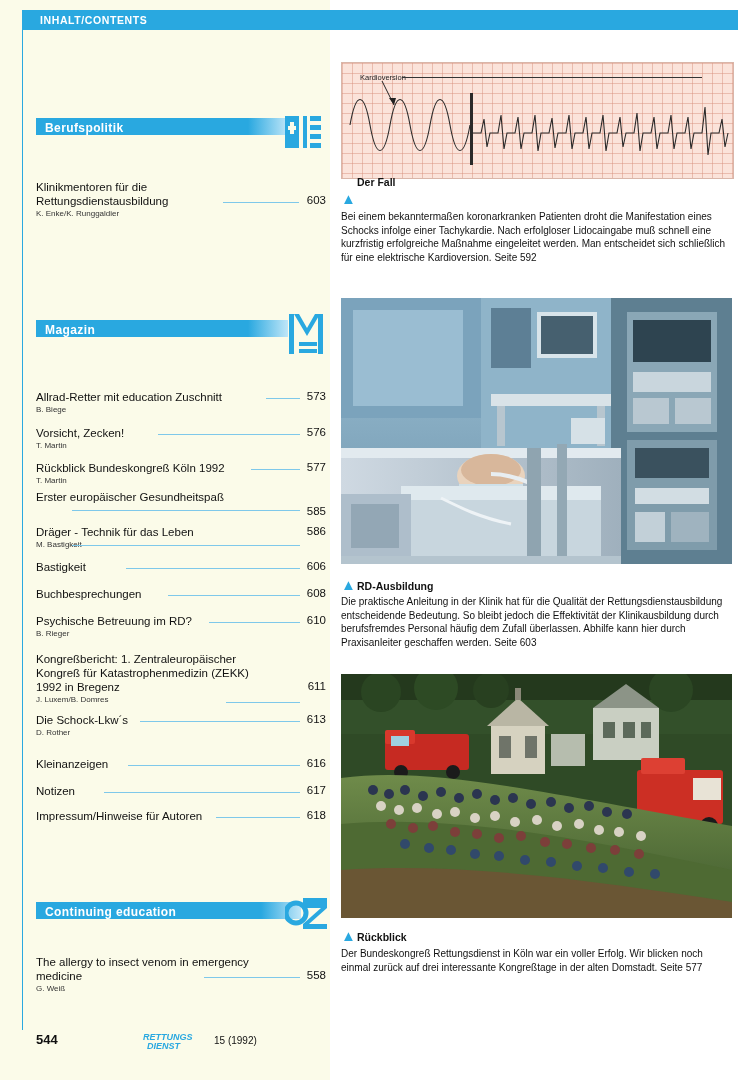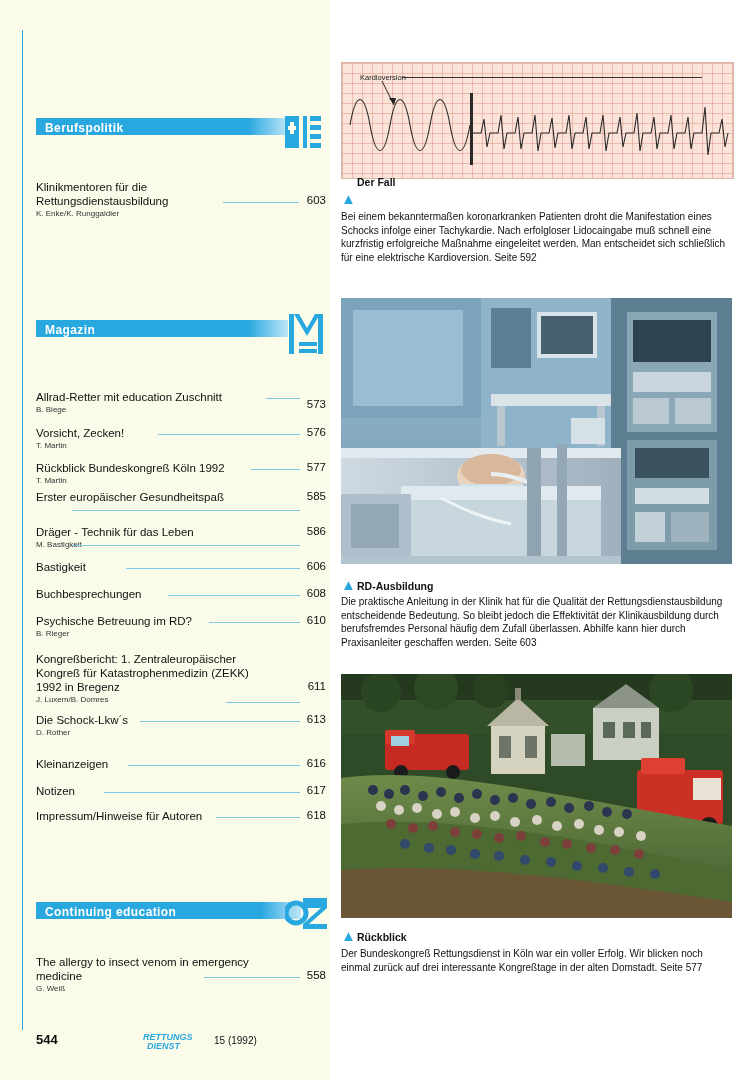--- a/index.html
+++ b/index.html
@@ -206,20 +206,23 @@
     color: #111;
   }
 </style>
 </head>
 <body>
 
 <div class="page">
   <div class="cream-col"></div>
   <div class="right-col"></div>
 
+  <div class="header-bar">
+    <div class="title">INHALT/CONTENTS</div>
+  </div>
   <div class="left-rule"></div>
 
   <div class="sec-bar" style="left:36px; top:118px; width:212px;">
     <span>Berufspolitik</span>
   </div>
   <div class="icon-box" style="left:283px; top:112px;">
     <svg width="40" height="40" viewBox="0 0 40 40">
       <rect x="2" y="4" width="14" height="32" fill="#29a8e0"></rect>
       <rect x="20" y="4" width="4" height="32" fill="#29a8e0"></rect>
       <rect x="27" y="4" width="11" height="5" fill="#29a8e0"></rect>
@@ -247,42 +250,42 @@
       <rect x="31" y="2" width="5" height="40" fill="#29a8e0"></rect>
       <polygon points="7,2 12,2 20,16 28,2 33,2 20,24" fill="#29a8e0"></polygon>
       <rect x="12" y="30" width="18" height="4" fill="#29a8e0"></rect>
       <rect x="12" y="37" width="18" height="4" fill="#29a8e0"></rect>
     </svg>
   </div>
 
   <div class="toc-entry" style="top:390px;">
     <div class="toc-title">Allrad-Retter mit education Zuschnitt</div>
     <div class="toc-author">B. Biege</div>
-    <div class="toc-page" style="top:8px;margin-left:20px;">573</div>
+    <div class="toc-page" style="top:0px;margin-left:20px;">573</div>
     <div class="toc-rule" style="left:230px; top:8px; width:34px;"></div>
   </div>
 
   <div class="toc-entry" style="top:426px;">
     <div class="toc-title">Vorsicht, Zecken!</div>
     <div class="toc-author">T. Martin</div>
     <div class="toc-page" style="top:0px;">576</div>
     <div class="toc-rule" style="left:122px; top:8px; width:142px;"></div>
   </div>
 
   <div class="toc-entry" style="top:461px;">
     <div class="toc-title">Rückblick Bundeskongreß Köln 1992</div>
     <div class="toc-author">T. Martin</div>
     <div class="toc-page" style="top:0px;">577</div>
     <div class="toc-rule" style="left:215px; top:8px; width:49px;"></div>
   </div>
 
   <div class="toc-entry" style="top:490px;">
     <div class="toc-title">Erster europäischer Gesundheitspaß</div>
     <div class="toc-author"></div>
-    <div class="toc-page" style="top:0px;margin-left:8px;">585</div>
+    <div class="toc-page" style="top:15px;margin-left:8px;">585</div>
     <div class="toc-rule" style="left:36px; top:20px; width:228px;"></div>
   </div>
 
   <div class="toc-entry" style="top:525px;">
     <div class="toc-title">Dräger - Technik für das Leben</div>
     <div class="toc-author">M. Bastigkeit</div>
     <div class="toc-page" style="top:0px;">586</div>
     <div class="toc-rule" style="left:36px; top:20px; width:228px;"></div>
   </div>
 

